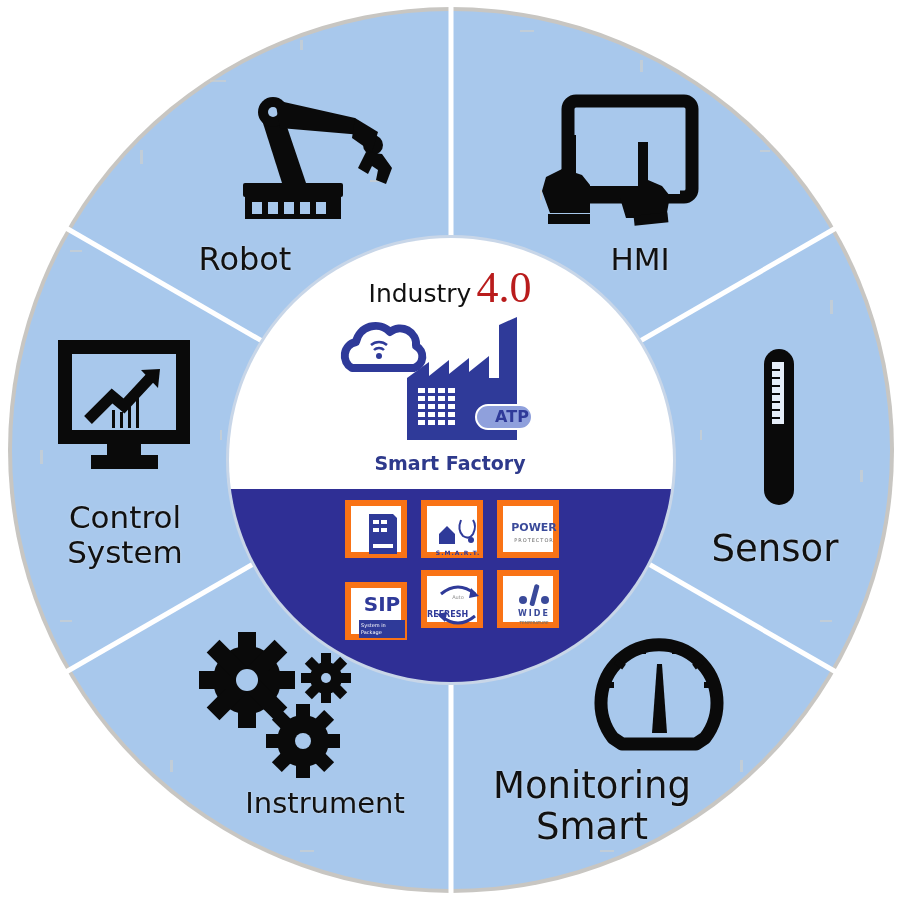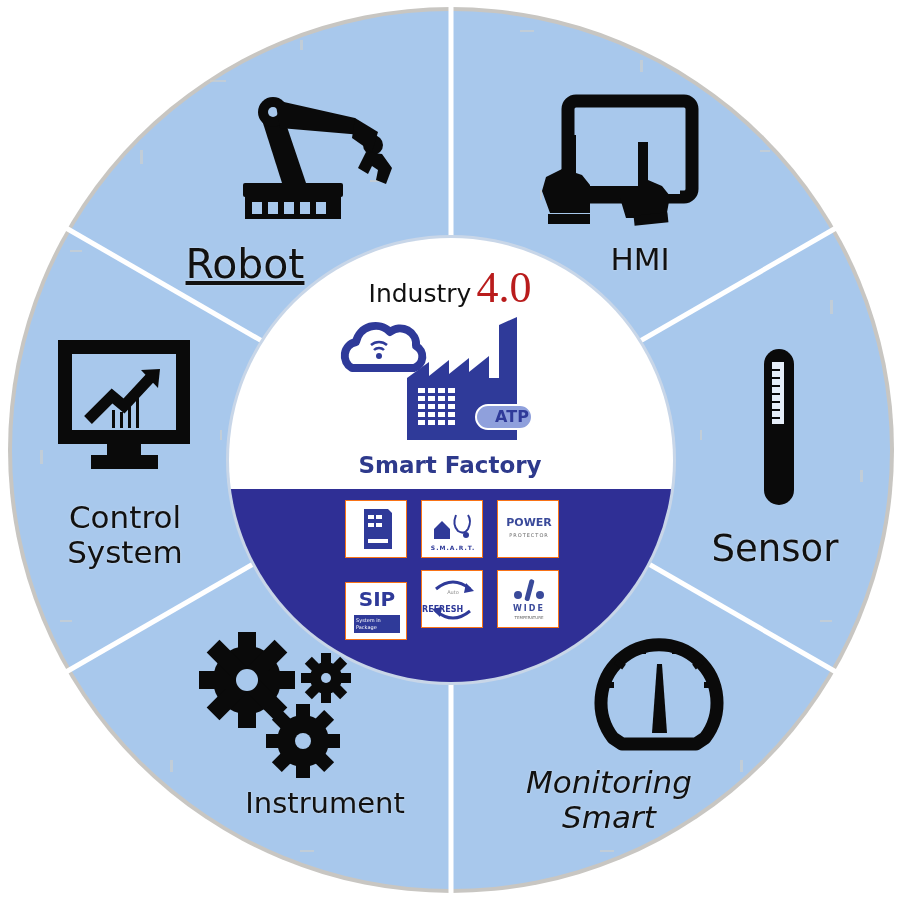--- a/index.html
+++ b/index.html
@@ -1,20 +1,20 @@
 <!DOCTYPE html>
 <html><head>
 <meta charset="utf-8">
 <style>
   html, body { margin:0; padding:0; background:#ffffff; }
   body { width:900px; height:900px; position:relative; overflow:hidden; font-family:"DejaVu Sans", sans-serif; }
   #stage { position:absolute; left:0; top:0; width:900px; height:900px; }
   .label { position:absolute; color:#111; text-align:center; font-family:"DejaVu Sans", sans-serif; line-height:1.12; text-shadow:0 0 2px #d8e3ee; }
   .center-sub { position:absolute; color:#2e3a8c; font-family:"DejaVu Sans", sans-serif; font-weight:bold; }
-  .badge { position:absolute; width:62px; height:58px; background:#ffffff; border:1px solid #f97316; box-sizing:border-box; }
+  .badge { position:absolute; width:62px; height:58px; background:#ffffff; border:6px solid #f97316; box-sizing:border-box; }
   .badge svg { position:absolute; left:0; top:0; }
 </style>
 </head>
 <body>
 
 <div id="stage">
   <svg width="900" height="900" viewBox="0 0 900 900" style="position:absolute;left:0;top:0;">
 
     <circle cx="451" cy="450" r="443" fill="#c8c6c2"></circle>
     <circle cx="451" cy="450" r="439" fill="#a8c8ec"></circle>
@@ -199,26 +199,26 @@
       <rect x="476" y="405" width="56" height="24" rx="12" fill="#8fa0dc" stroke="#ffffff" stroke-width="2"></rect>
     </g>
   </svg>
 
   <div style="position:absolute;left:476px;top:407px;width:56px;text-align:center;font-size:16px;font-weight:bold;color:#2f3a99;font-family:'DejaVu Sans',sans-serif;padding-left:8px;">ATP</div>
 
   <div style="position:absolute;left:330px;top:262px;width:240px;text-align:center;">
     <span style="font-size:25px;color:#111;font-family:'DejaVu Sans',sans-serif;">Industry</span>
     <span style="font-size:44px;color:#b91c1c;font-family:Liberation Serif, serif;">4.0</span>
   </div>
-  <div class="center-sub" style="left:330px;top:452px;width:240px;text-align:center;font-size:23px;">Smart Factory</div>
-
-  <div class="label" style="left:165px;top:242px;width:160px;font-size:41px;text-decoration:underline;">Robot</div>
+  <div class="center-sub" style="left:330px;top:452px;width:240px;text-align:center;font-size:19px;">Smart Factory</div>
+
+  <div class="label" style="left:165px;top:242px;width:160px;font-size:32px;">Robot</div>
   <div class="label" style="left:580px;top:242px;width:120px;font-size:31px;">HMI</div>
   <div class="label" style="left:690px;top:528px;width:170px;font-size:37px;">Sensor</div>
-  <div class="label" style="left:489px;top:765px;width:240px;font-size:31px;font-style:italic;">
+  <div class="label" style="left:472px;top:765px;width:240px;font-size:37px;">
     <div>Monitoring</div>
     <div>Smart</div>
   </div>
   <div class="label" style="left:210px;top:787px;width:230px;font-size:29px;">Instrument</div>
   <div class="label" style="left:35px;top:500px;width:180px;font-size:31px;">
     <div>Control</div>
     <div>System</div>
   </div>
 
   <div class="badge" style="left:345px;top:500px;">

